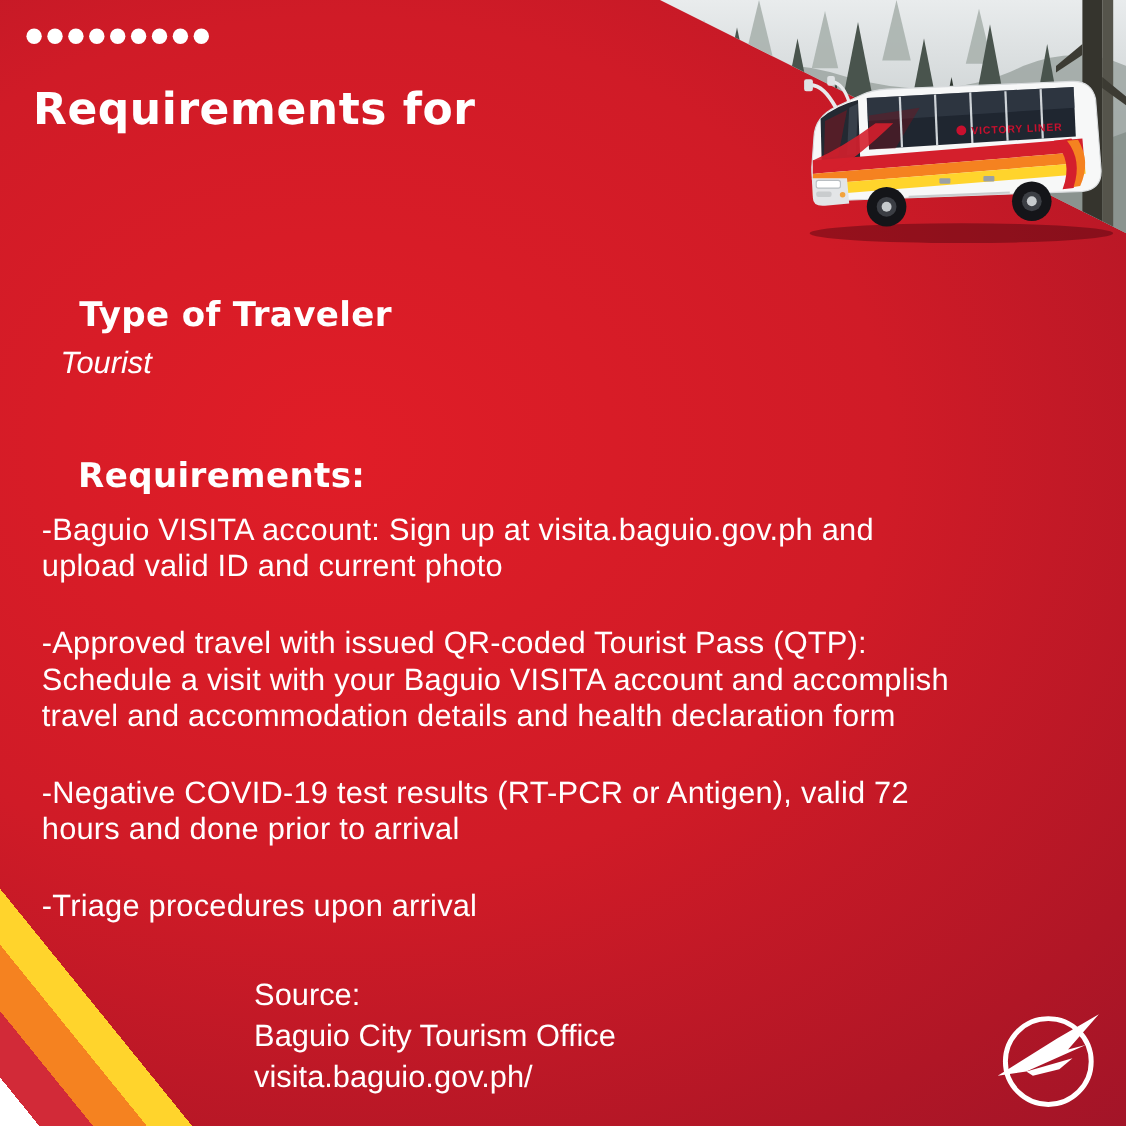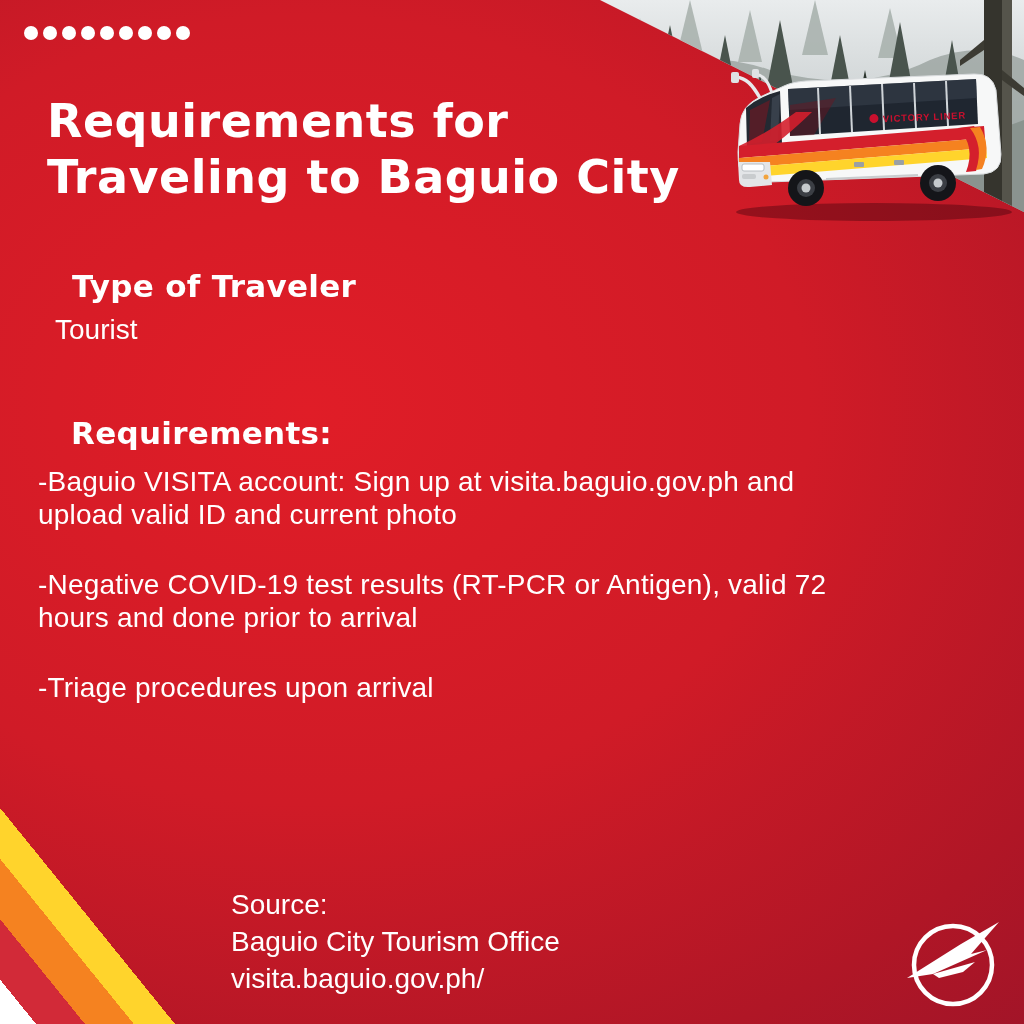--- a/index.html
+++ b/index.html
@@ -31,36 +31,36 @@
   
   .dots-row{
     position:absolute;left:24px;top:26px;display:flex;gap:5px;
   }
   .dots-row .dot{
     width:14px;height:14px;border-radius:50%;background:#ffffff;
   }
 
   
   .title{
-    position:absolute;left:30px;top:76px;margin:17px;
+    position:absolute;left:30px;top:76px;margin:0;
     font-family:"DejaVu Sans",sans-serif;
-    font-weight:bold;font-size:46px;line-height:1.22;letter-spacing:0.5px;
+    font-weight:bold;font-size:40px;line-height:1.22;letter-spacing:0.5px;
     color:#ffffff;
   }
   .title span{display:block;}
 
   
   .type-heading{
     position:absolute;left:56px;top:252px;margin:16px;
     font-family:"DejaVu Sans",sans-serif;
     font-weight:bold;font-size:31px;letter-spacing:0.3px;
   }
   .type-value{
     position:absolute;left:55px;top:314px;margin:0;
-    font-size:28px;font-weight:400;
+    font-size:28px;font-weight:400;font-style:italic;
   }
   .req-heading{
     position:absolute;left:60px;top:404px;margin:11px;
     font-family:"DejaVu Sans",sans-serif;
     font-weight:bold;font-size:31px;letter-spacing:0.3px;
   }
   .req-list{
     position:absolute;left:38px;top:465px;width:920px;margin:0;
   }
   .req-item{
@@ -220,29 +220,29 @@
       <span class="dot"></span>
       <span class="dot"></span>
       <span class="dot"></span>
       <span class="dot"></span>
       <span class="dot"></span>
       <span class="dot"></span>
     </div>
 
   <h1 class="title">
     <span>Requirements for</span>
-    <span>Traveling to Baguio City</span>
   </h1>
 
   <h2 class="type-heading">Type of Traveler</h2>
   <p class="type-value">Tourist</p>
 
   <h2 class="req-heading">Requirements:</h2>
   <div class="req-list">
     <p class="req-item">-Baguio VISITA account: Sign up at visita.baguio.gov.ph and upload valid ID and current photo</p>
+    <p class="req-item">-Approved travel with issued QR-coded Tourist Pass (QTP): Schedule a visit with your Baguio VISITA account and accomplish travel and accommodation details and health declaration form</p>
     <p class="req-item">-Negative COVID-19 test results (RT-PCR or Antigen), valid 72 hours and done prior to arrival</p>
     <p class="req-item">-Triage procedures upon arrival</p>
   </div>
 
   <div class="source-block">
     <p class="line">Source:</p>
     <p class="line">Baguio City Tourism Office</p>
     <p class="line source-url">visita.baguio.gov.ph/</p>
   </div>
 

